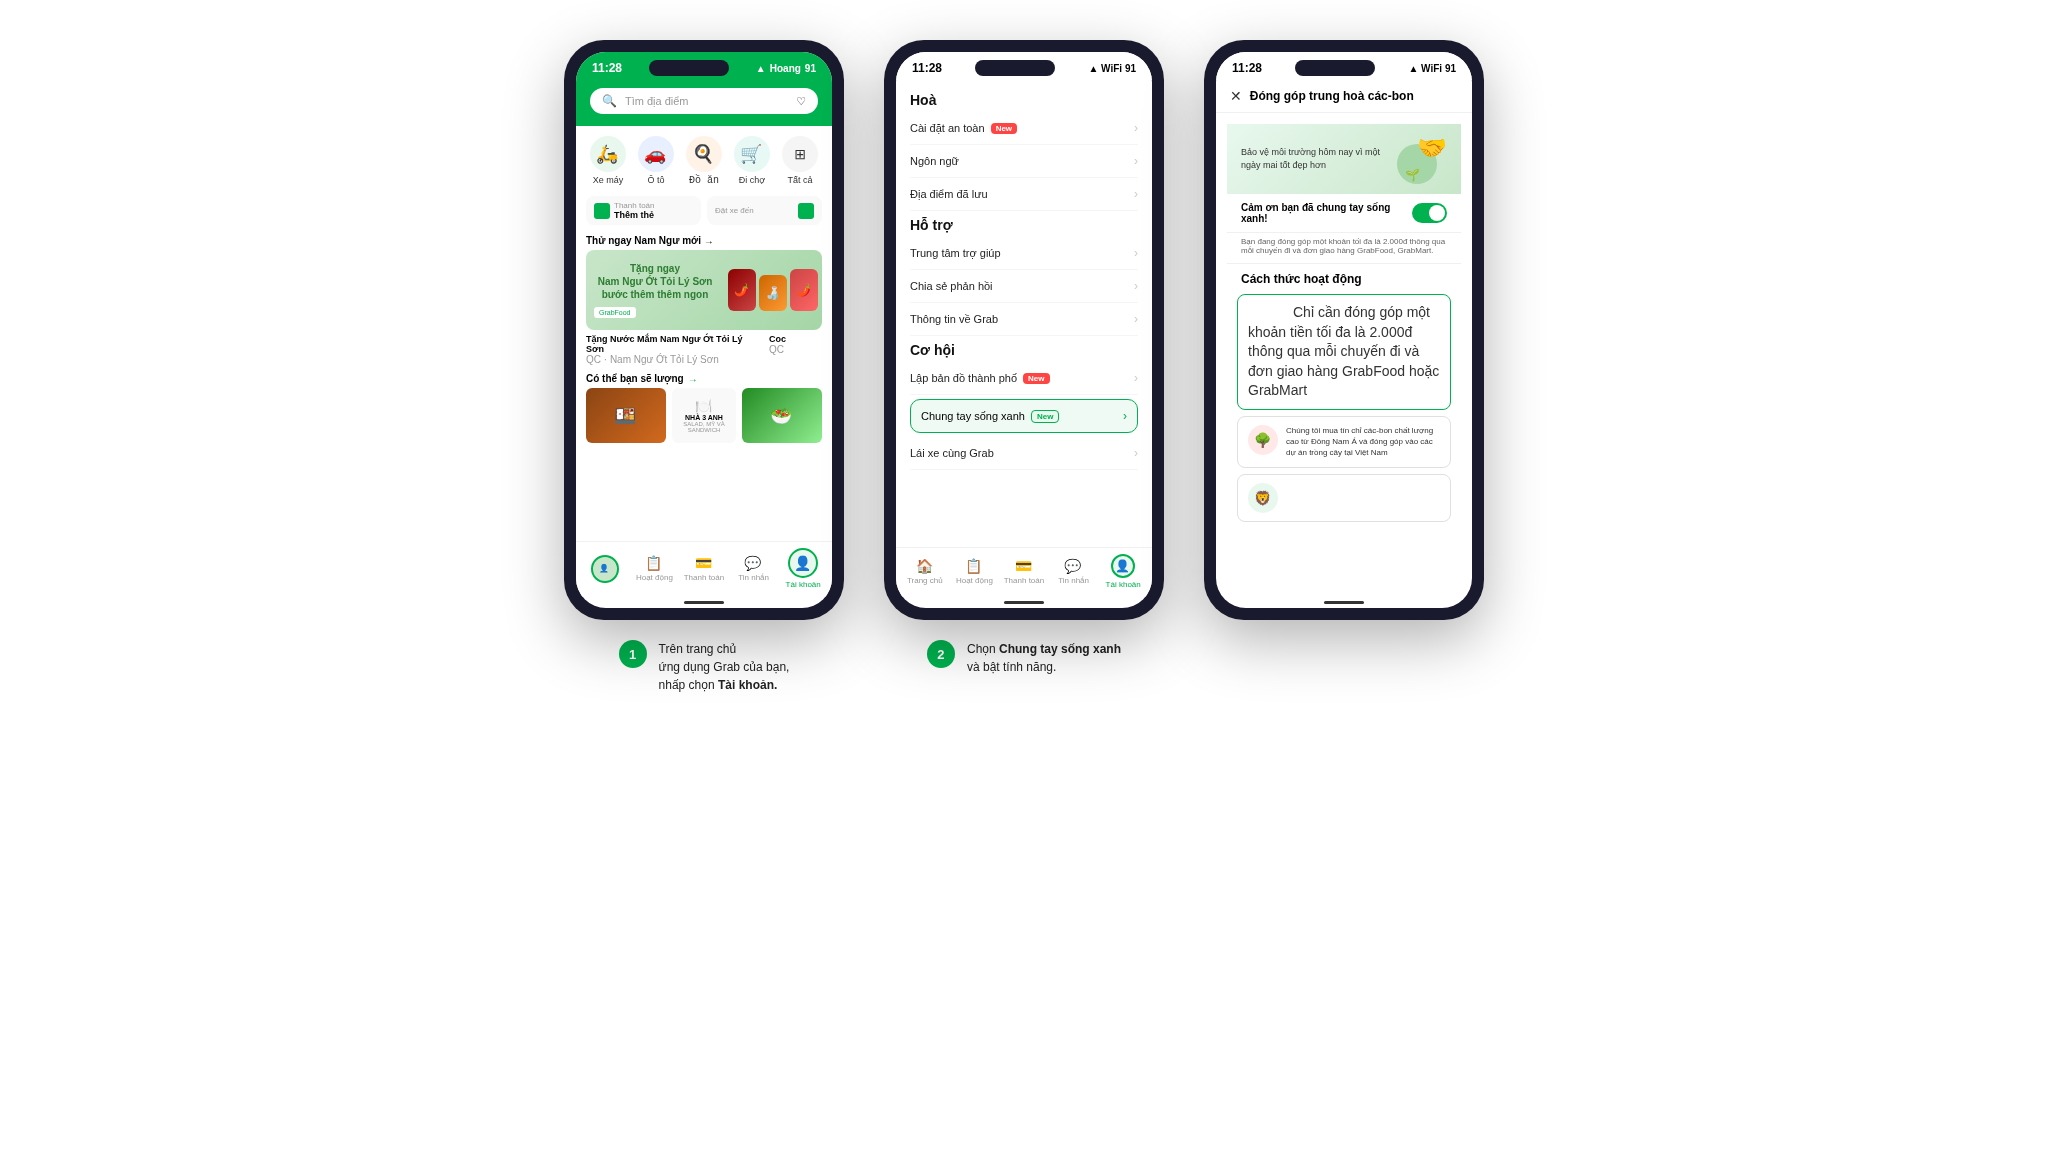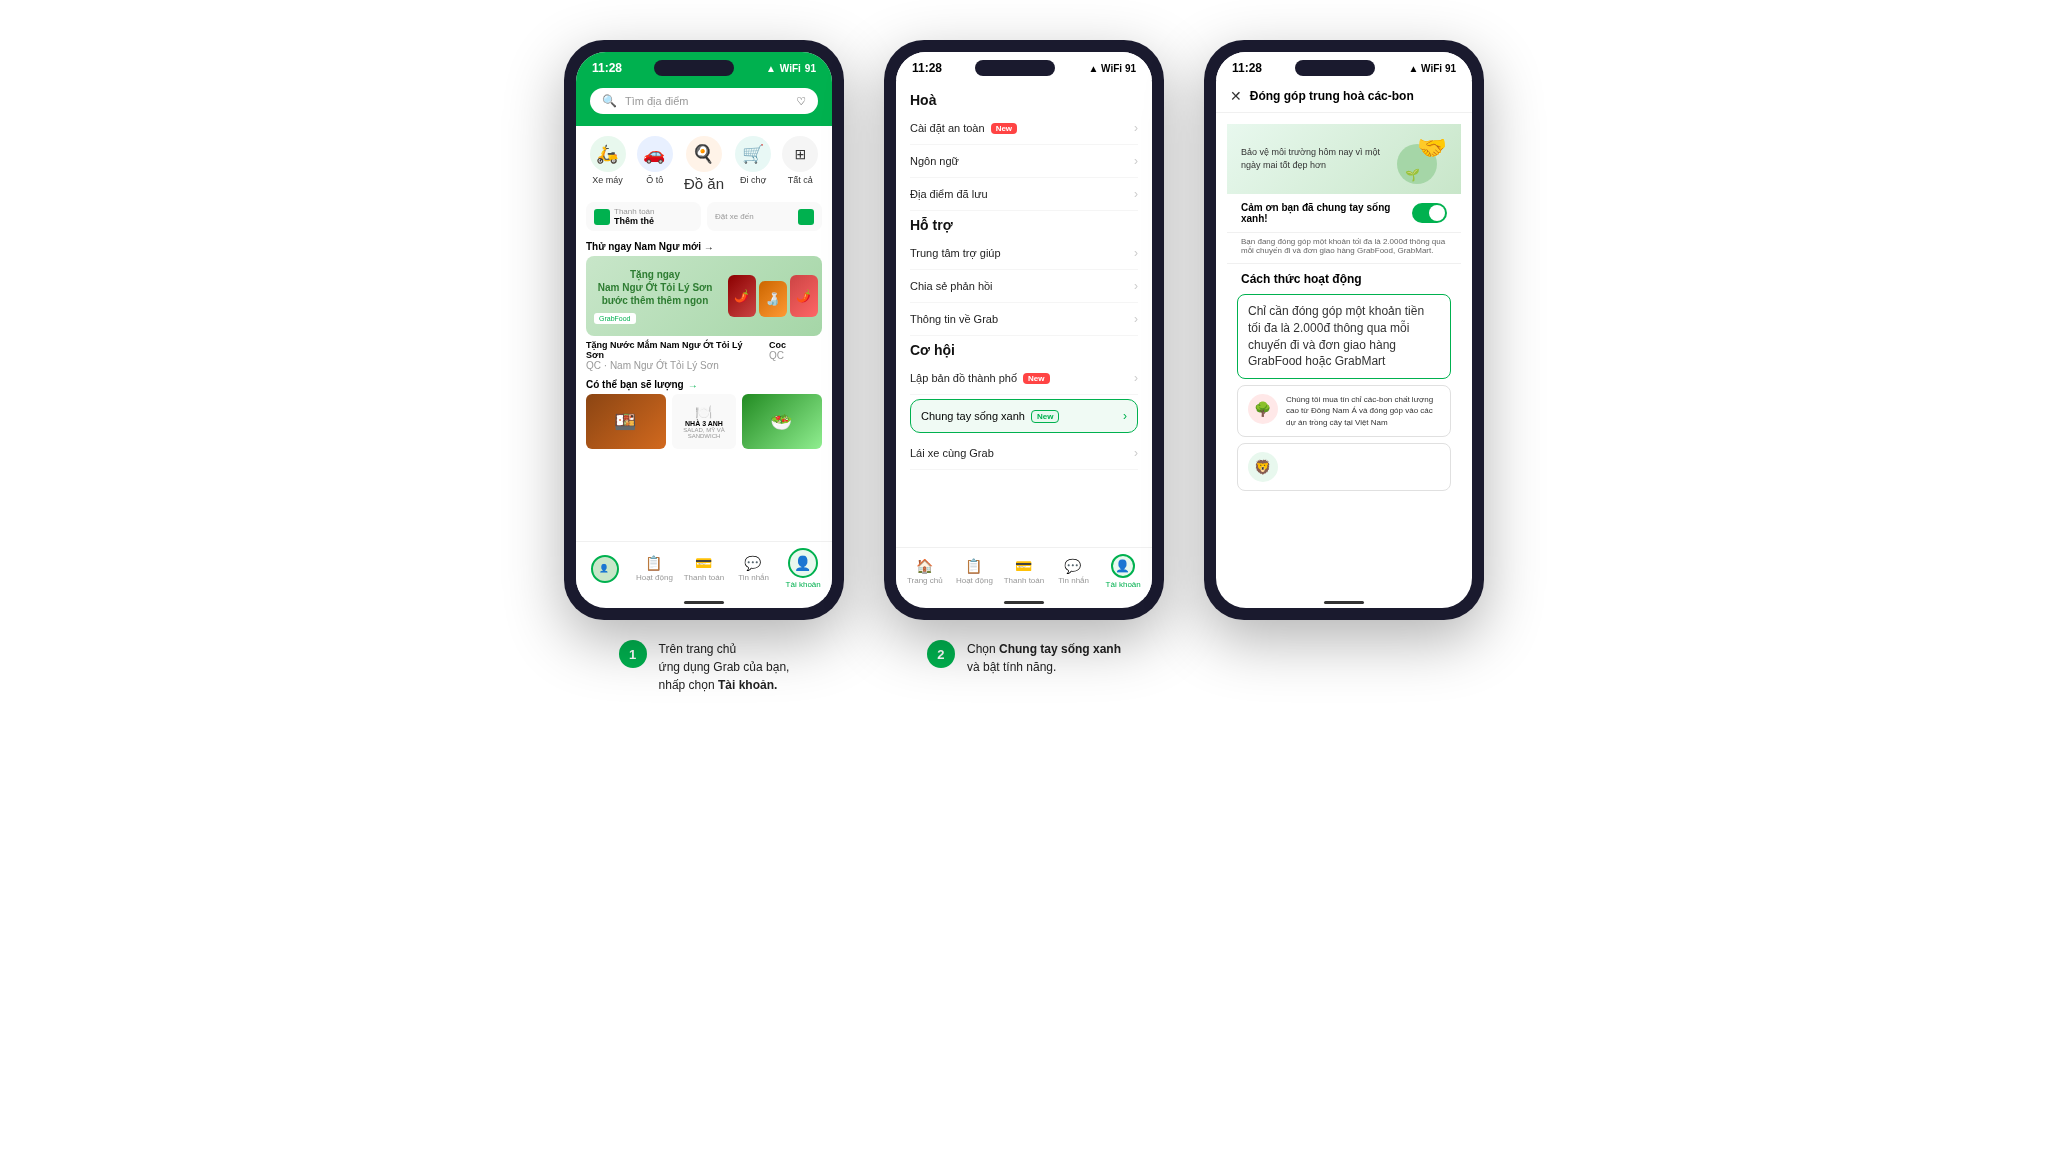--- a/index.html
+++ b/index.html
@@ -425,21 +425,21 @@
 
   <div class="left-section">
     <div class="phone">
       <div class="phone-inner">
 
         <div class="status-bar green-bg">
           <span class="status-time">11:28</span>
           <div class="dynamic-island"></div>
           <div class="status-icons">
             <span>▲</span>
-            <span>WiFi</span>
+            <span>Hoang</span>
             <span>91</span>
           </div>
         </div>
 
         <div class="phone1-header">
           <div class="phone1-search">
             <span class="phone1-search-icon">🔍</span>
             <span style="color:#999;font-size:11px;">Tìm địa điểm</span>
             <span class="phone1-heart">♡</span>
           </div>
@@ -449,21 +449,21 @@
           <div class="service-item">
             <div class="service-icon svc-green">🛵</div>
             <span style="font-size:9px;">Xe máy</span>
           </div>
           <div class="service-item">
             <div class="service-icon svc-blue">🚗</div>
             <span style="font-size:9px;">Ô tô</span>
           </div>
           <div class="service-item">
             <div class="service-icon svc-orange">🍳</div>
-            <span style="font-size:15px;">Đồ ăn</span>
+            <span style="font-size:10px;font-family:Liberation Mono, monospace;">Đồ ăn</span>
           </div>
           <div class="service-item">
             <div class="service-icon svc-teal">🛒</div>
             <span style="font-size:9px;">Đi chợ</span>
           </div>
           <div class="service-item">
             <div class="service-icon svc-gray" style="font-size:14px;">⊞</div>
             <span style="font-size:9px;">Tất cả</span>
           </div>
         </div>
@@ -710,21 +710,21 @@
 
           <div class="detail-desc">
             <span>Bạn đang đóng góp một khoản tối đa
 là 2.000đ thông qua mỗi chuyến đi và
 đơn giao hàng GrabFood, GrabMart.</span>
           </div>
 
           <div class="detail-section-title">Cách thức hoạt động</div>
 
           <div class="detail-card detail-card-green">
-            <span style="font-size:12px;line-height:1.4;">Chỉ cần đóng góp một khoản tiền
+            <span style="font-size:14px;line-height:1.4;margin-left:45px;">Chỉ cần đóng góp một khoản tiền
 tối đa là 2.000đ thông qua mỗi
 chuyến đi và đơn giao hàng
 GrabFood hoặc GrabMart</span>
           </div>
 
           <div class="detail-card" style="margin-top:6px;">
             <div class="detail-card-with-icon">
               <div class="detail-card-icon">🌳</div>
               <span style="font-size:8px;line-height:1.4;">Chúng tôi mua tín chỉ các-bon
 chất lượng cao từ Đông Nam Á và

